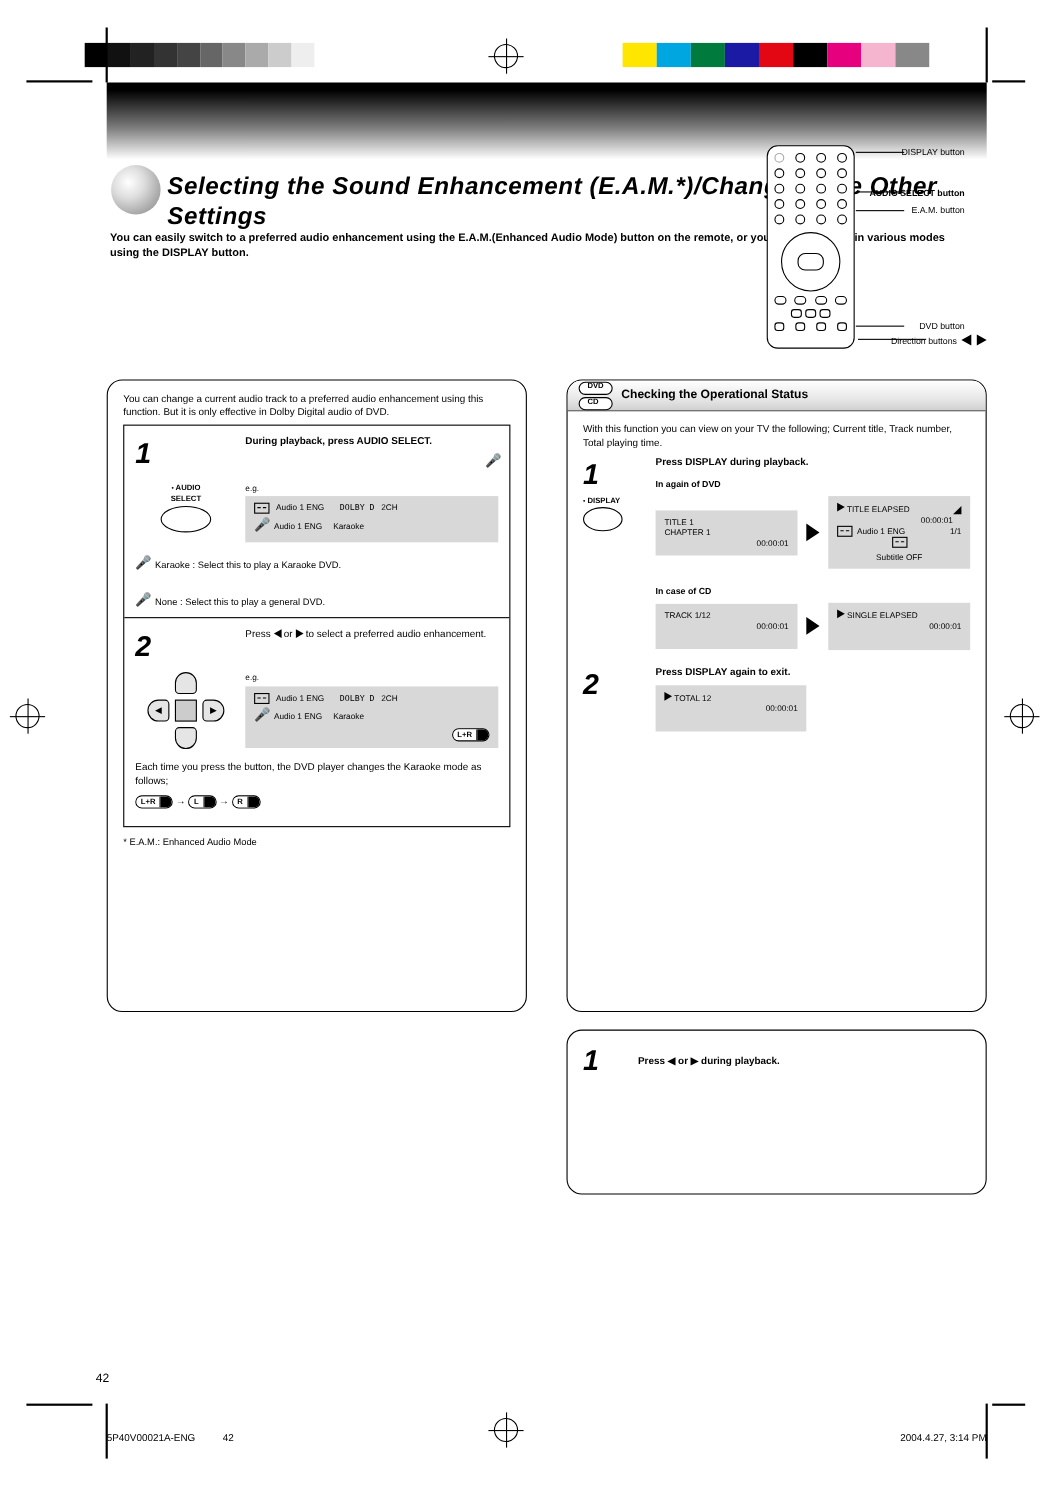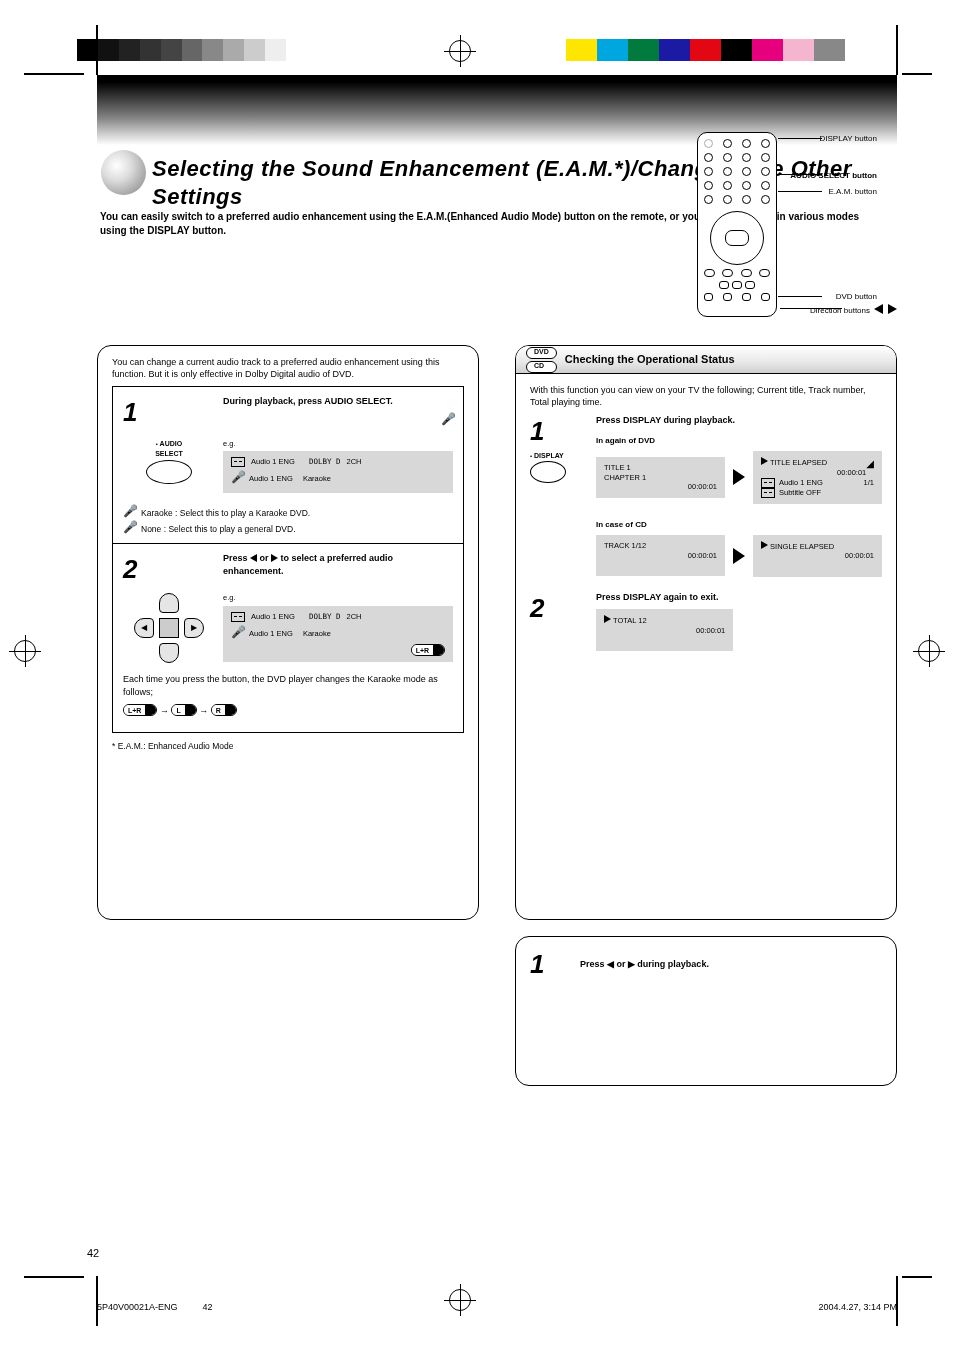--- a/index.html
+++ b/index.html
@@ -426,36 +426,36 @@
                   <div style="display:flex;align-items:center;gap:6px;"><span class="subtitle-icon"></span><span>Audio   1 ENG</span> &nbsp; <span style="font-family:monospace;">DOLBY D</span> 2CH</div>
                   <div style="display:flex;align-items:center;gap:6px;margin-top:4px;"><span class="mic-icon"></span><span>Audio   1 ENG</span> &nbsp; Karaoke</div>
                 </div>
               </div>
             </div>
             <div style="margin-top:12px; font-size:8.5px;">
               <div style="display:flex;align-items:center;gap:6px;">
                   <span class="mic-icon"></span>
                   <span>Karaoke                      : Select this to play a Karaoke DVD.</span>
                 </div>
-              <div style="display:flex;align-items:center;gap:6px;margin-top:0;">
+              <div style="display:flex;align-items:center;gap:6px;margin-top:18px;">
                   <span class="mic-icon"></span>
                   <span>None                          : Select this to play a general DVD.</span>
                 </div>
             </div>
           </div>
 
           <div class="inner-hr"></div>
 
           <div style="padding:8px 10px 10px;">
             <div class="flex-row">
               <div style="width:92px;">
                 <div class="step-num">2</div>
               </div>
               <div style="flex:1;">
-                <div style="font-size:9px; font-weight:bold;">
+                <div style="font-size:9px; font-weight:normal;">
                   Press <span class="arrow-pair" style="vertical-align:middle;"><span class="al" style="border-right-width:7px;border-top-width:4px;border-bottom-width:4px;"></span></span> or <span class="arrow-pair" style="vertical-align:middle;"><span class="ar" style="border-left-width:7px;border-top-width:4px;border-bottom-width:4px;margin-left:0;"></span></span> to select a preferred audio enhancement.
                 </div>
               </div>
             </div>
             <div class="flex-row" style="margin-top:6px;">
               <div style="width:92px; display:flex; justify-content:center;">
                 <div class="dpad">
                   <div class="arm up"></div>
                   <div class="arm down"></div>
                   <div class="arm left">◀</div>
@@ -526,21 +526,21 @@
               </div>
               <span class="thick-right-arrow"></span>
               <div class="gray-panel" style="flex:1;">
                 <div><span class="play-tri"></span> <span>TITLE ELAPSED</span> <span style="float:right" class="angle-icon">◢</span></div>
                 <div style="text-align:right">00:00:01</div>
                 <div style="display:flex;align-items:center;gap:4px;">
                     <span class="subtitle-icon"></span>
                     <span>Audio 1 ENG</span> 
                     <span style="margin-left:auto">1/1</span>
                   </div>
-                <div style="display:flex;align-items:center;gap:4px;">
+                <div style="display:flex;align-items:center;gap:4px;flex-direction:column;">
                     <span class="subtitle-icon"></span>
                     <span>Subtitle OFF</span>
                   </div>
               </div>
             </div>
 
             <div style="font-size:8px;font-weight:bold;margin-top:16px;">In case of CD</div>
             <div class="flex-row" style="align-items:center; margin-top:4px;">
               <div class="gray-panel" style="flex:1;">
                 <div>TRACK 1/12</div>

